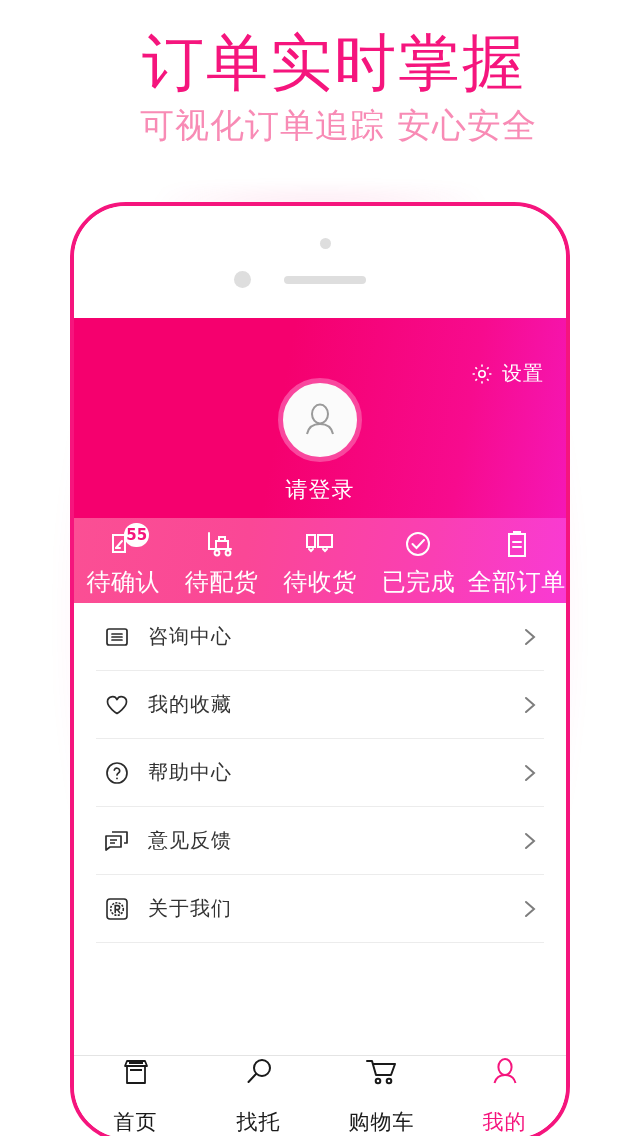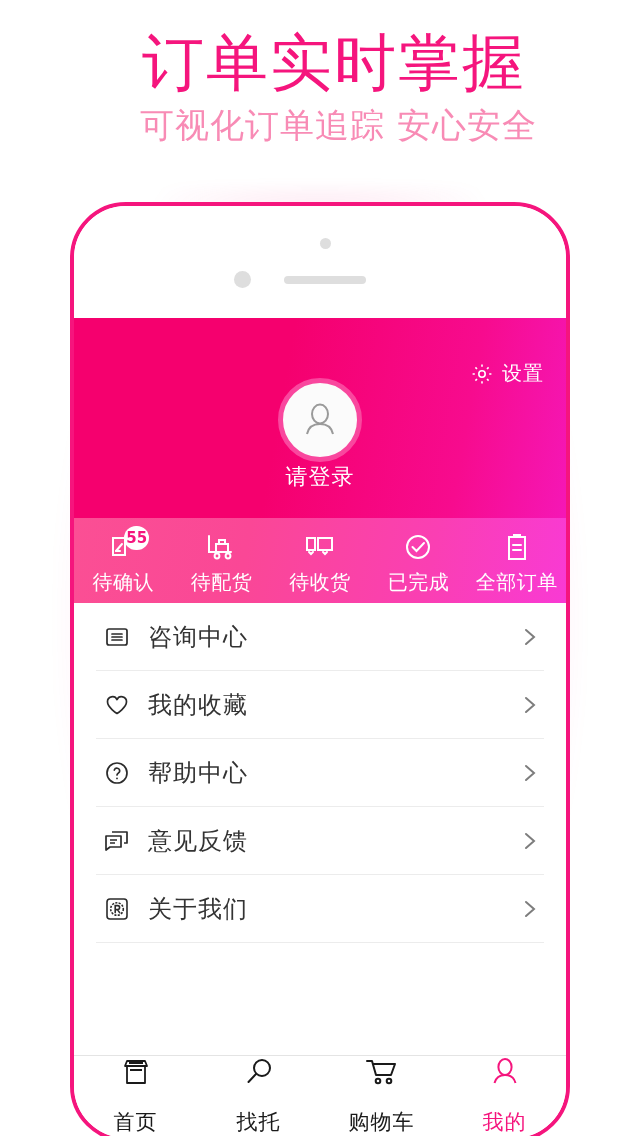--- a/index.html
+++ b/index.html
@@ -139,20 +139,21 @@
     border-radius: 50%;
     background: #fbfbfb;
     border: 5px solid #F9479E;
     display: flex;
     align-items: center;
     justify-content: center;
     box-sizing: border-box;
   }
   .avatar svg { display: block; }
   .login-label {
+    margin-top: 13px;
     font-size: 22px;
     color: #ffffff;
     letter-spacing: 1px;
   }
 
   
   .status-strip {
     display: flex;
     height: 85px;
     background: linear-gradient(100deg, #FB4F94 0%, #FA4796 35%, #FA3FB3 72%, #F93AD4 100%);
@@ -185,21 +186,21 @@
     font-size: 15px;
     font-weight: bold;
     display: flex;
     align-items: center;
     justify-content: center;
     box-sizing: border-box;
     padding: 0 2px;
   }
   .status-label {
     margin-top: 5px;
-    font-size: 20px;
+    font-size: 24px;
     color: #ffffff;
     letter-spacing: 0.5px;
   }
 
   
   .menu {
     background: #ffffff;
     padding: 0 22px;
   }
   .menu-item {
@@ -213,21 +214,21 @@
   .menu-icon {
     width: 34px;
     display: flex;
     align-items: center;
     justify-content: center;
     margin-right: 14px;
     margin-left: 4px;
   }
   .menu-icon svg { display: block; }
   .menu-label {
-    font-size: 24px;
+    font-size: 20px;
     color: #333333;
     letter-spacing: 1px;
   }
   .menu-chevron {
     margin-left: auto;
     margin-right: 6px;
     color: #8a8a8a;
     display: flex;
     align-items: center;
   }

